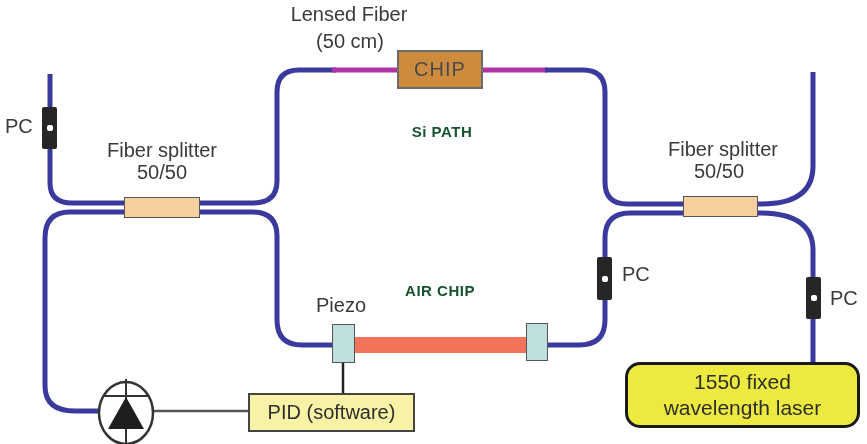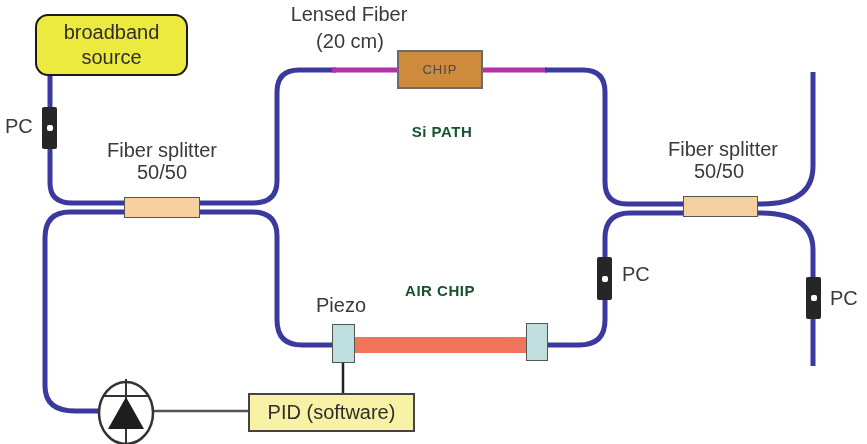--- a/index.html
+++ b/index.html
@@ -31,21 +31,21 @@
   .pc{position:absolute;background:var(--pc);border-radius:2px;z-index:2;
       display:flex;align-items:center;justify-content:center;}
   .pc-dot{width:6px;height:6px;background:#fff;border-radius:2px;}
 
   .lbl{position:absolute;z-index:3;white-space:nowrap;font-size:20px;line-height:21px;}
   .lbl.center{transform:translateX(-50%);text-align:center;}
   .path-lbl{font-size:15px;font-weight:700;color:#14532d;letter-spacing:0.5px;}
   .box-text{font-size:20px;line-height:25px;color:#2e2e2e;}
   #laser-box .box-text{font-size:21px;line-height:26px;}
   #osa-box .box-text{font-size:21px;}
-  #chip-box .box-text{font-size:13px;color:#4a4a4a;}
+  #chip-box .box-text{font-size:20px;color:#4a4a4a;}
   #pid-box .box-text{font-size:20px;}
 </style>
 </head>
 <body>
 
 <div id="canvas">
 
   <svg id="fiber-svg" width="867" height="444" viewBox="0 0 867 444">
 
     <path class="fiber" d="M 50 74 L 50 183 Q 50 203 72 203 L 253 203 Q 277 203 277 181 L 277 92 Q 277 70 299 70 L 336 70"></path>
@@ -63,26 +63,26 @@
     <path class="wire-black" d="M 343 362 L 343 395"></path>
 
     <g>
       <ellipse class="pd-ellipse" cx="126" cy="413" rx="27" ry="31"></ellipse>
       <line class="pd-line" x1="126" y1="379" x2="126" y2="443"></line>
       <line class="pd-line" x1="104" y1="396" x2="149" y2="396"></line>
       <polygon class="pd-tri" points="126,397 108,429 144,429"></polygon>
     </g>
   </svg>
 
-  <div class="box rounded-yellow" id="source-box" style="left:35px;top:14px;width:153px;height:62px;">
-    <div class="box-text">broadband</div>
-    <div class="box-text">source</div>
-  </div>
 
 
+  <div class="box rounded-yellow" id="laser-box" style="left:625px;top:362px;width:235px;height:66px;">
+    <div class="box-text">1550 fixed</div>
+    <div class="box-text">wavelength laser</div>
+  </div>
 
   <div class="box" id="pid-box" style="left:248px;top:393px;width:167px;height:39px;">
     <div class="box-text">PID (software)</div>
   </div>
 
   <div class="box" id="chip-box" style="left:397px;top:50px;width:86px;height:39px;">
     <div class="box-text">CHIP</div>
   </div>
 
   <div class="splitter" style="left:124px;top:197px;width:76px;height:21px;"></div>
@@ -96,21 +96,21 @@
     <span class="pc-dot"></span>
   </div>
   <div class="pc" style="left:597px;top:257px;width:15px;height:43px;">
     <span class="pc-dot"></span>
   </div>
   <div class="pc" style="left:806px;top:277px;width:15px;height:42px;">
     <span class="pc-dot"></span>
   </div>
 
   <div class="lbl center" style="left:349px;top:4px;">Lensed Fiber</div>
-  <div class="lbl center" style="left:350px;top:31px;">(20 cm)</div>
+  <div class="lbl center" style="left:350px;top:31px;">(50 cm)</div>
 
   <div class="lbl center path-lbl" style="left:442px;top:121px;">Si PATH</div>
   <div class="lbl center path-lbl" style="left:440px;top:280px;">AIR CHIP</div>
 
   <div class="lbl center" style="left:162px;top:140px;">Fiber splitter</div>
   <div class="lbl center" style="left:162px;top:162px;">50/50</div>
 
   <div class="lbl center" style="left:723px;top:139px;">Fiber splitter</div>
   <div class="lbl center" style="left:719px;top:161px;">50/50</div>
 

